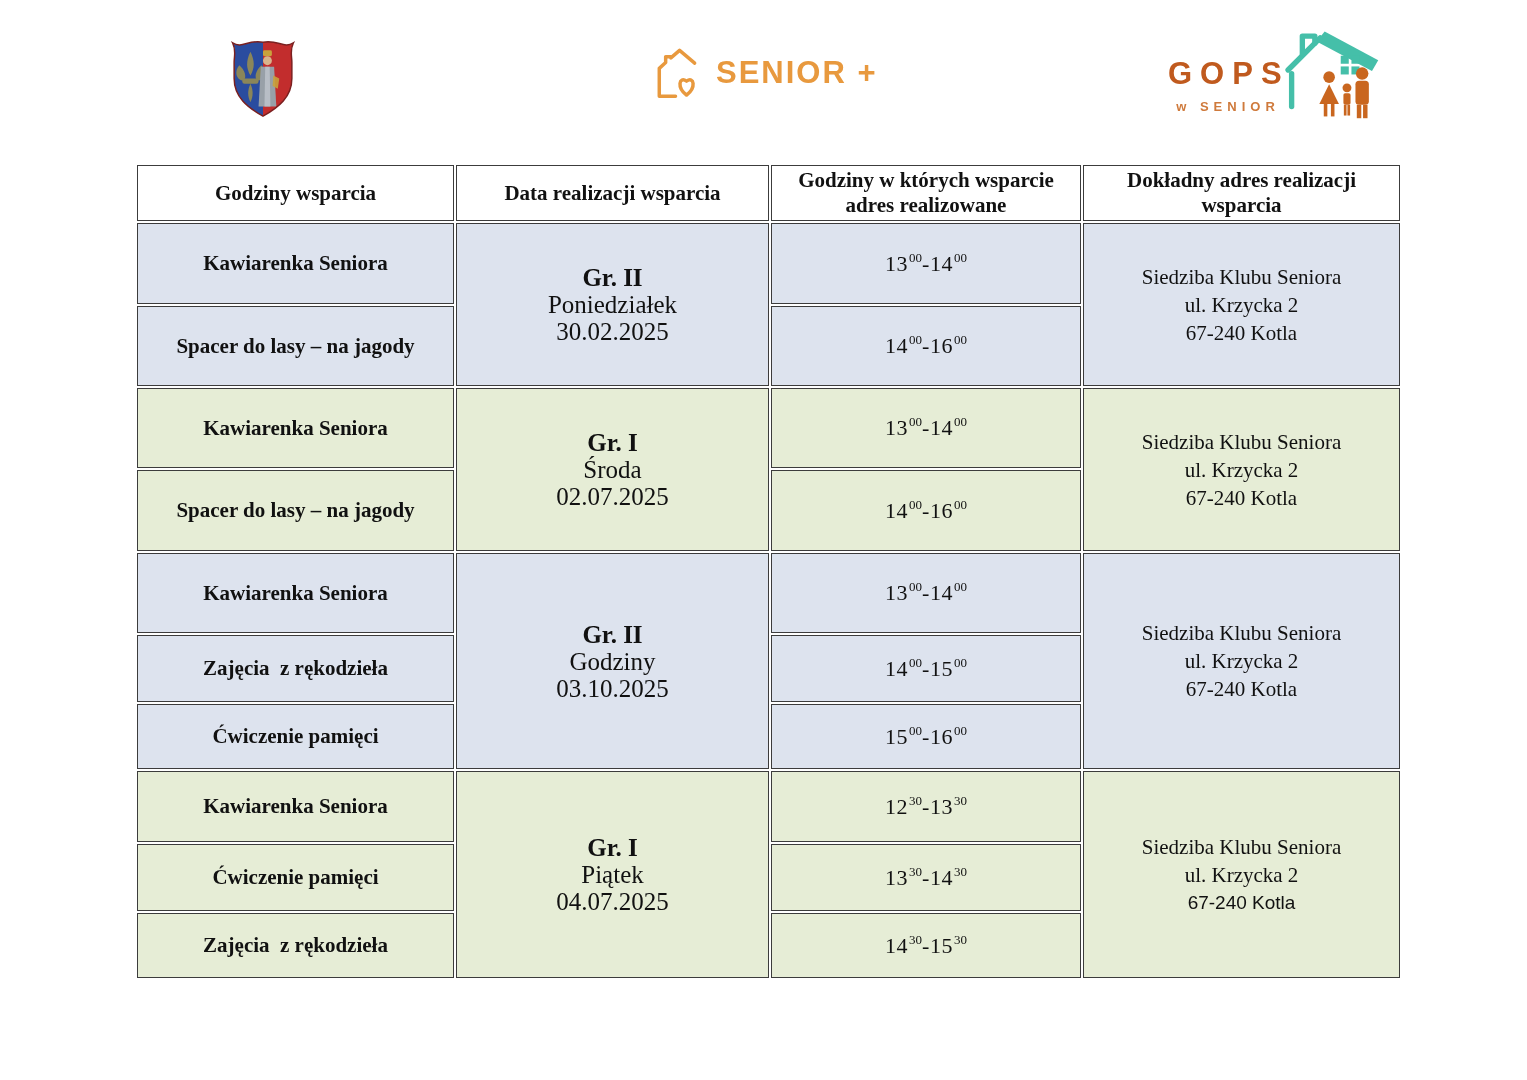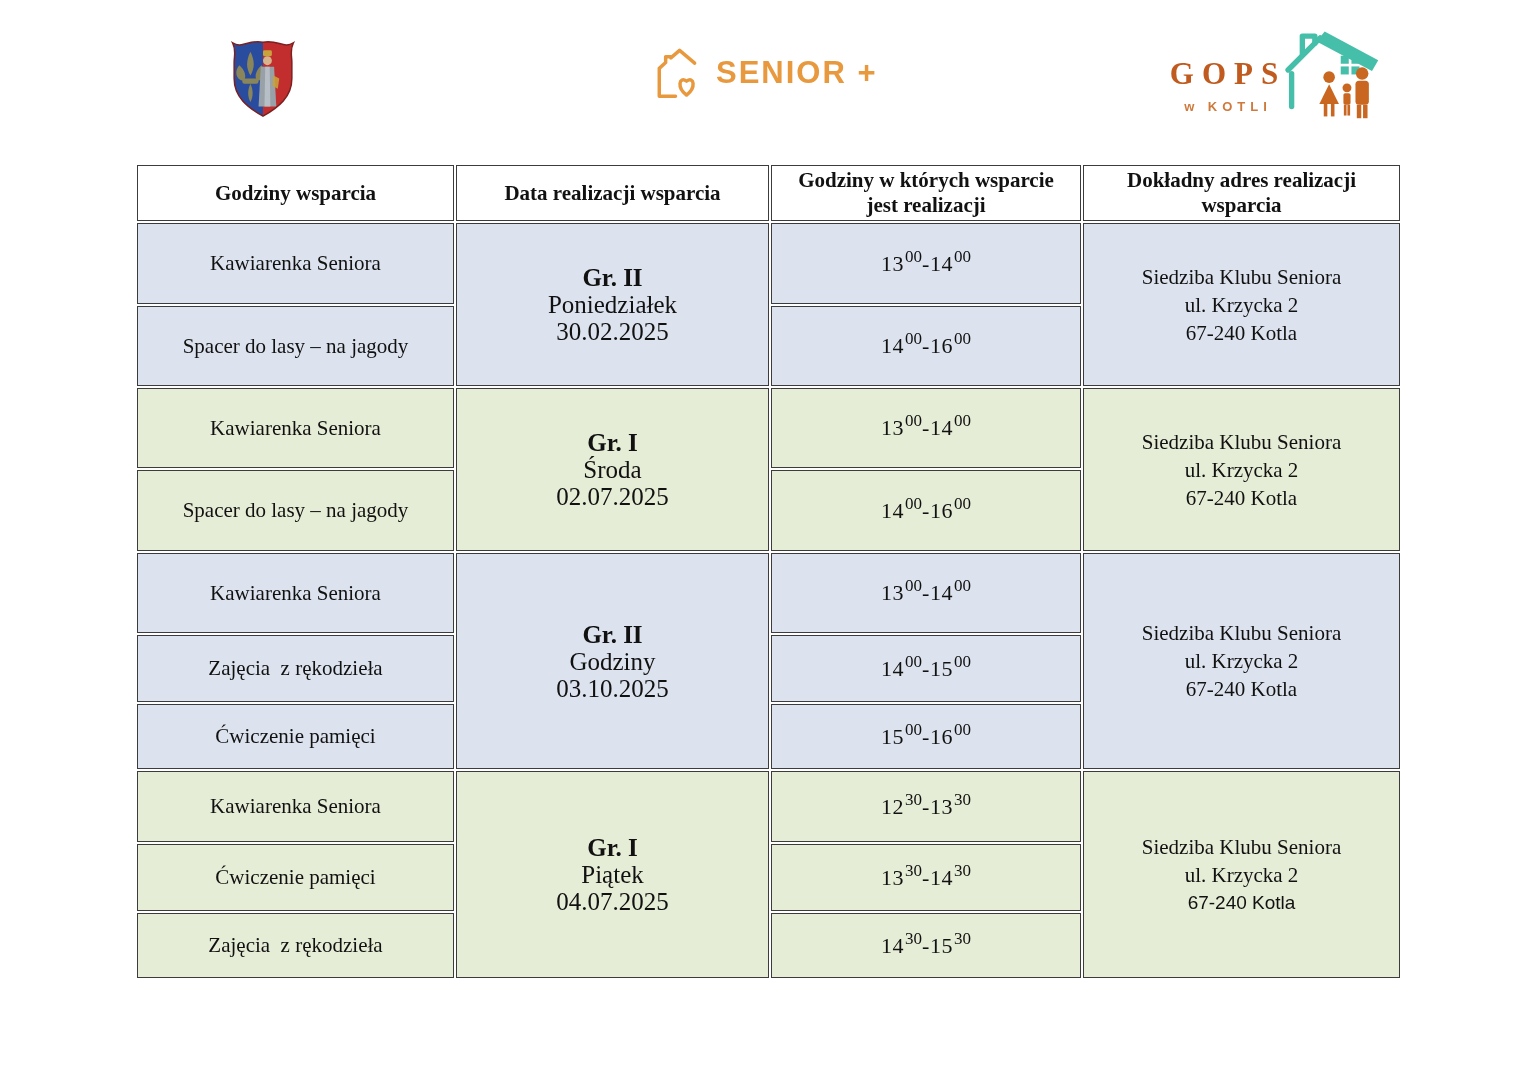--- a/index.html
+++ b/index.html
@@ -10,21 +10,21 @@
 
   
   .crest { position:absolute; left:226px; top:34px; }
   .senior { position:absolute; left:650px; top:44px; display:flex; align-items:center; gap:8px; }
   .senior-text {
     font-family:"Liberation Sans", sans-serif; font-weight:bold;
     font-size:31px; letter-spacing:2px; color:#e8993e; white-space:nowrap;
   }
   .gops-text { position:absolute; left:1168px; top:56px; width:120px; text-align:center; }
   .gops-title {
-    font-family:Liberation Serif, serif; font-weight:bold;
+    font-family:Liberation Sans, sans-serif; font-weight:bold;
     font-size:31px; letter-spacing:8px; color:#c05a1e;
   }
   .gops-sub {
     font-family:"Liberation Sans", sans-serif; font-weight:bold;
     font-size:13px; letter-spacing:5px; color:#cf7a3c; margin-top:7px;
   }
   .gops-house { position:absolute; left:1270px; top:20px; }
 
   
   table.schedule {
@@ -37,26 +37,26 @@
     border:1.5px solid #3c3c3c; text-align:center; vertical-align:middle;
   }
   .schedule th {
     background:#ffffff; font-weight:bold; font-size:21px; line-height:25px;
     padding:2px 14px; height:48px;
   }
   .schedule td { padding:2px 8px; }
   .bg-blue  { background:#dde3ee; }
   .bg-green { background:#e6edd6; }
 
-  td.activity { font-weight:normal; font-size:21px; white-space:pre-wrap; }
+  td.activity { font-weight:bold; font-size:21px; white-space:pre-wrap; }
   td.datecell { font-size:25px; line-height:27px; }
   td.datecell .grp { font-weight:bold; }
   td.hours { font-size:22px; letter-spacing:0.5px; }
   td.hours sup {
-    font-size:17px; vertical-align:baseline; position:relative; top:-9px;
+    font-size:13px; vertical-align:baseline; position:relative; top:-9px;
     letter-spacing:0; margin-left:1px;
   }
   td.addr { font-size:21px; line-height:28px; }
   td.addr .sans { font-family:"Liberation Sans", sans-serif; font-size:19px; }
 
   tr.rh75 td.activity, tr.rh75 td.hours { height:75px; }
   tr.rh74 td.activity, tr.rh74 td.hours { height:74px; }
   tr.rh65 td.activity, tr.rh65 td.hours { height:65px; }
   tr.rh61 td.activity, tr.rh61 td.hours { height:61px; }
   tr.rh59 td.activity, tr.rh59 td.hours { height:59px; }
@@ -100,21 +100,21 @@
       <g fill="none" stroke="#e8993e" stroke-width="6" stroke-linecap="round" stroke-linejoin="round">
         <path d="M44 90 L16 90 L16 42 L27 32 L27 22 L36 22 L36 24 L51 11 L77 33"></path>
         <path d="M63 88 C46 75 50 55 63 64 C76 55 80 75 63 88 Z" fill="#ffffff"></path>
       </g>
     </svg>
     <span class="senior-text">SENIOR +</span>
   </div>
 
   <div class="gops-text">
     <div class="gops-title">GOPS</div>
-    <div class="gops-sub">w KOTLI</div>
+    <div class="gops-sub">w SENIOR</div>
   </div>
   <svg class="gops-house" viewBox="0 0 125 112" width="112" height="100">
     <polygon points="52,24 61,13 121,45 114,57" fill="#45bfa9"></polygon>
     <g fill="none" stroke="#45bfa9" stroke-width="6" stroke-linecap="round" stroke-linejoin="round">
       <path d="M20 56 L56 20"></path>
       <path d="M36 38 L36 18 L50 18 L50 26"></path>
       <path d="M24 60 L24 97"></path>
     </g>
     <g fill="#45bfa9">
       <rect x="79" y="40" width="9" height="9"></rect>
@@ -143,21 +143,21 @@
       <col style="width:317px">
         <col style="width:313px">
         <col style="width:310px">
         <col style="width:317px">
     </colgroup>
 
     <tbody>
         <tr>
       <th>Godziny wsparcia</th>
       <th>Data realizacji wsparcia</th>
-      <th>Godziny w których wsparcie jest realizacji</th>
+      <th>Godziny w których wsparcie adres realizowane</th>
       <th>Dokładny adres realizacji wsparcia</th>
     </tr>
 
     <tr class="rh75">
       <td class="activity bg-blue">Kawiarenka Seniora</td>
       <td class="datecell bg-blue" rowspan="2">
         <div class="grp">Gr. II</div>
         <div>Poniedziałek</div>
         <div>30.02.2025</div>
       </td>

